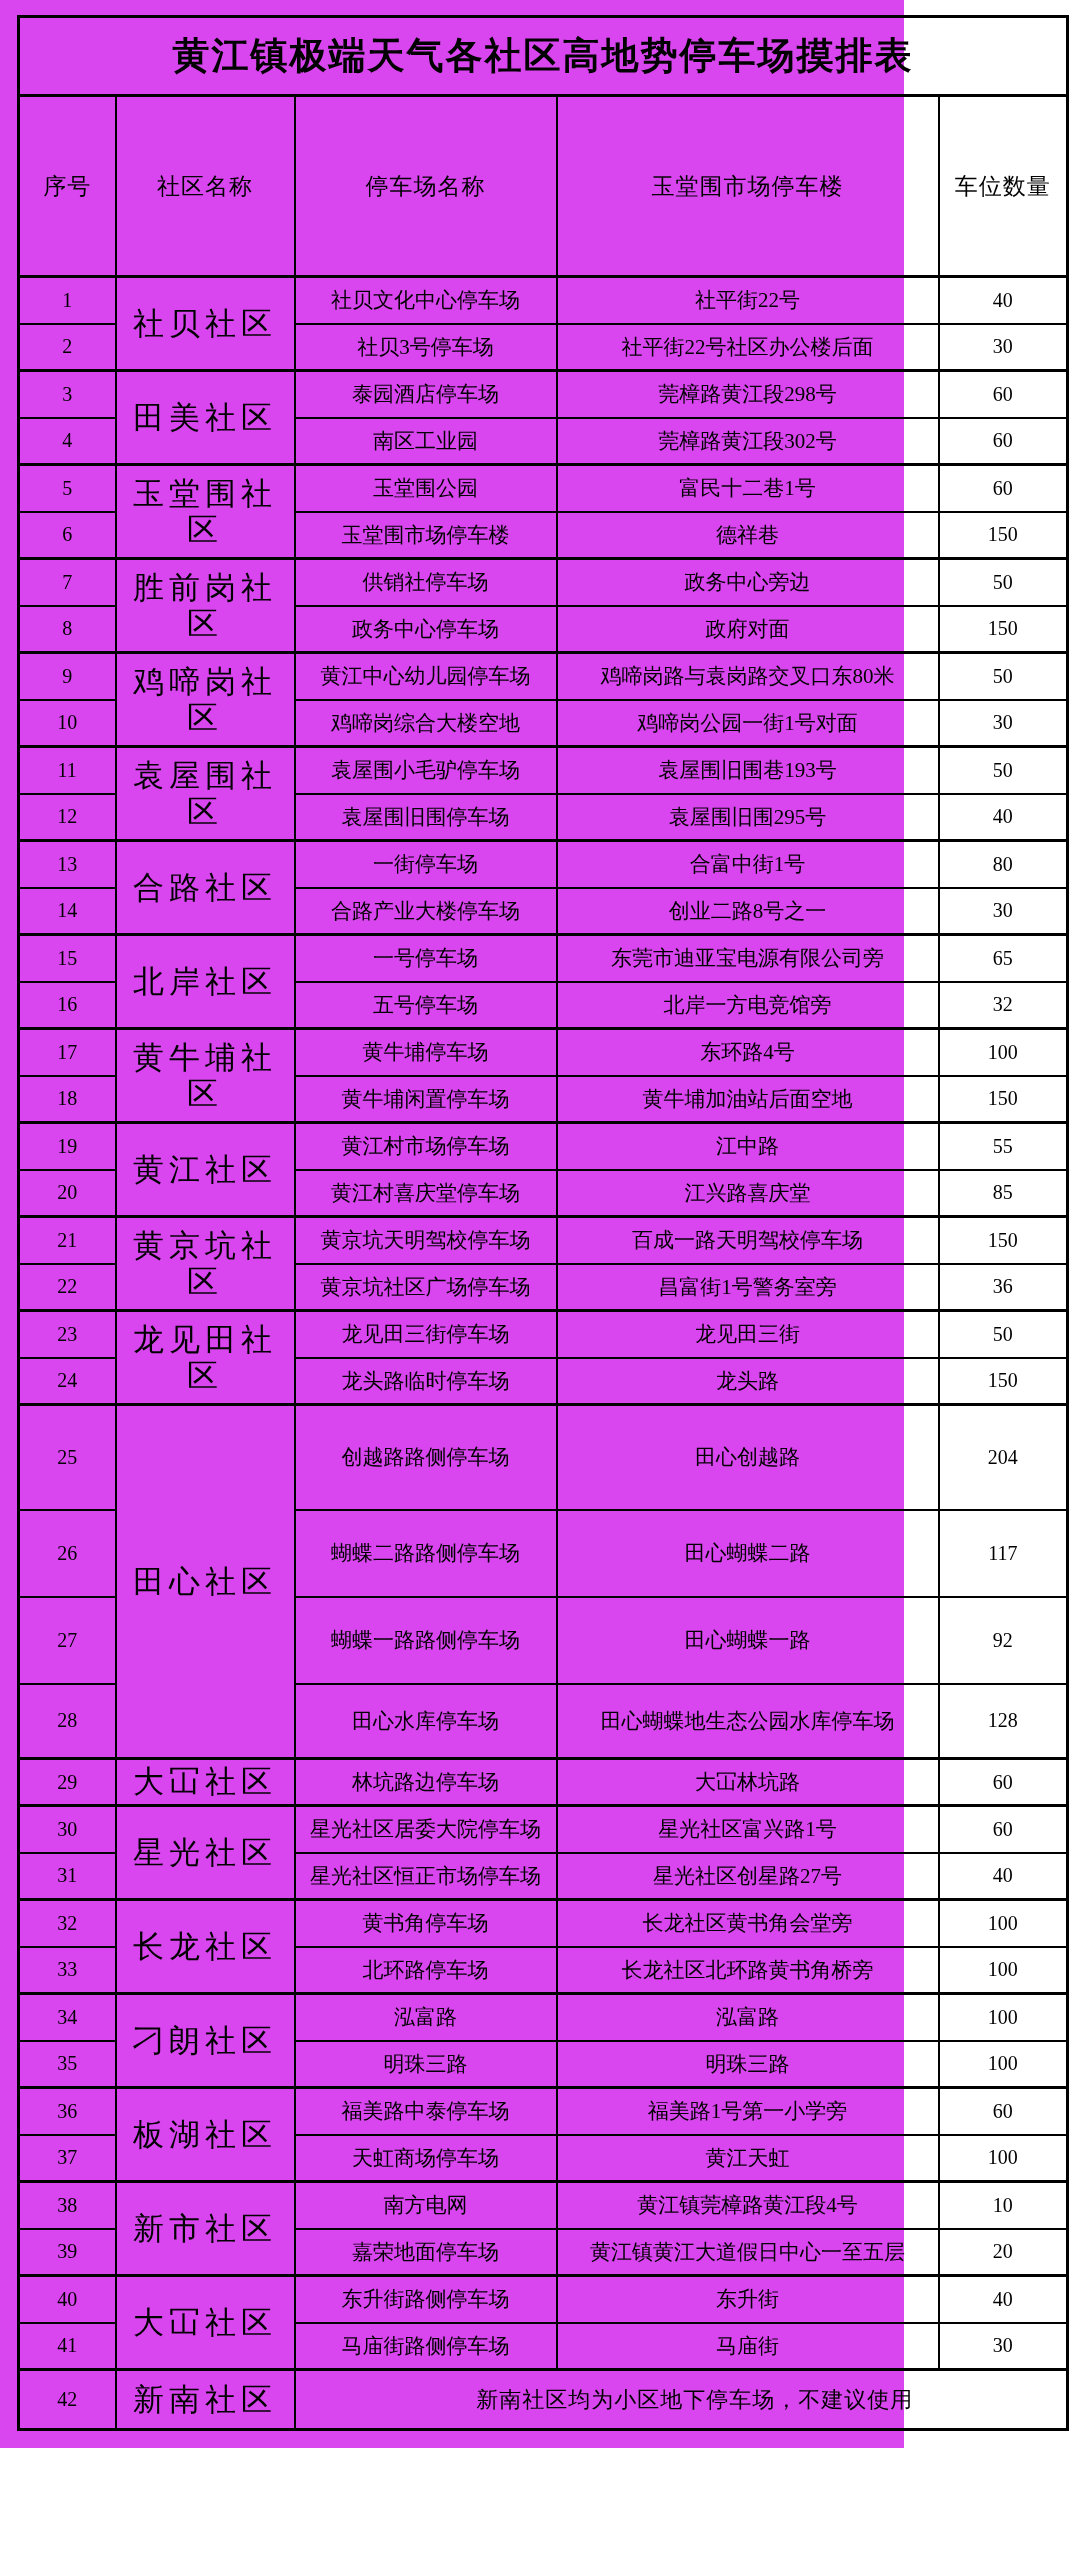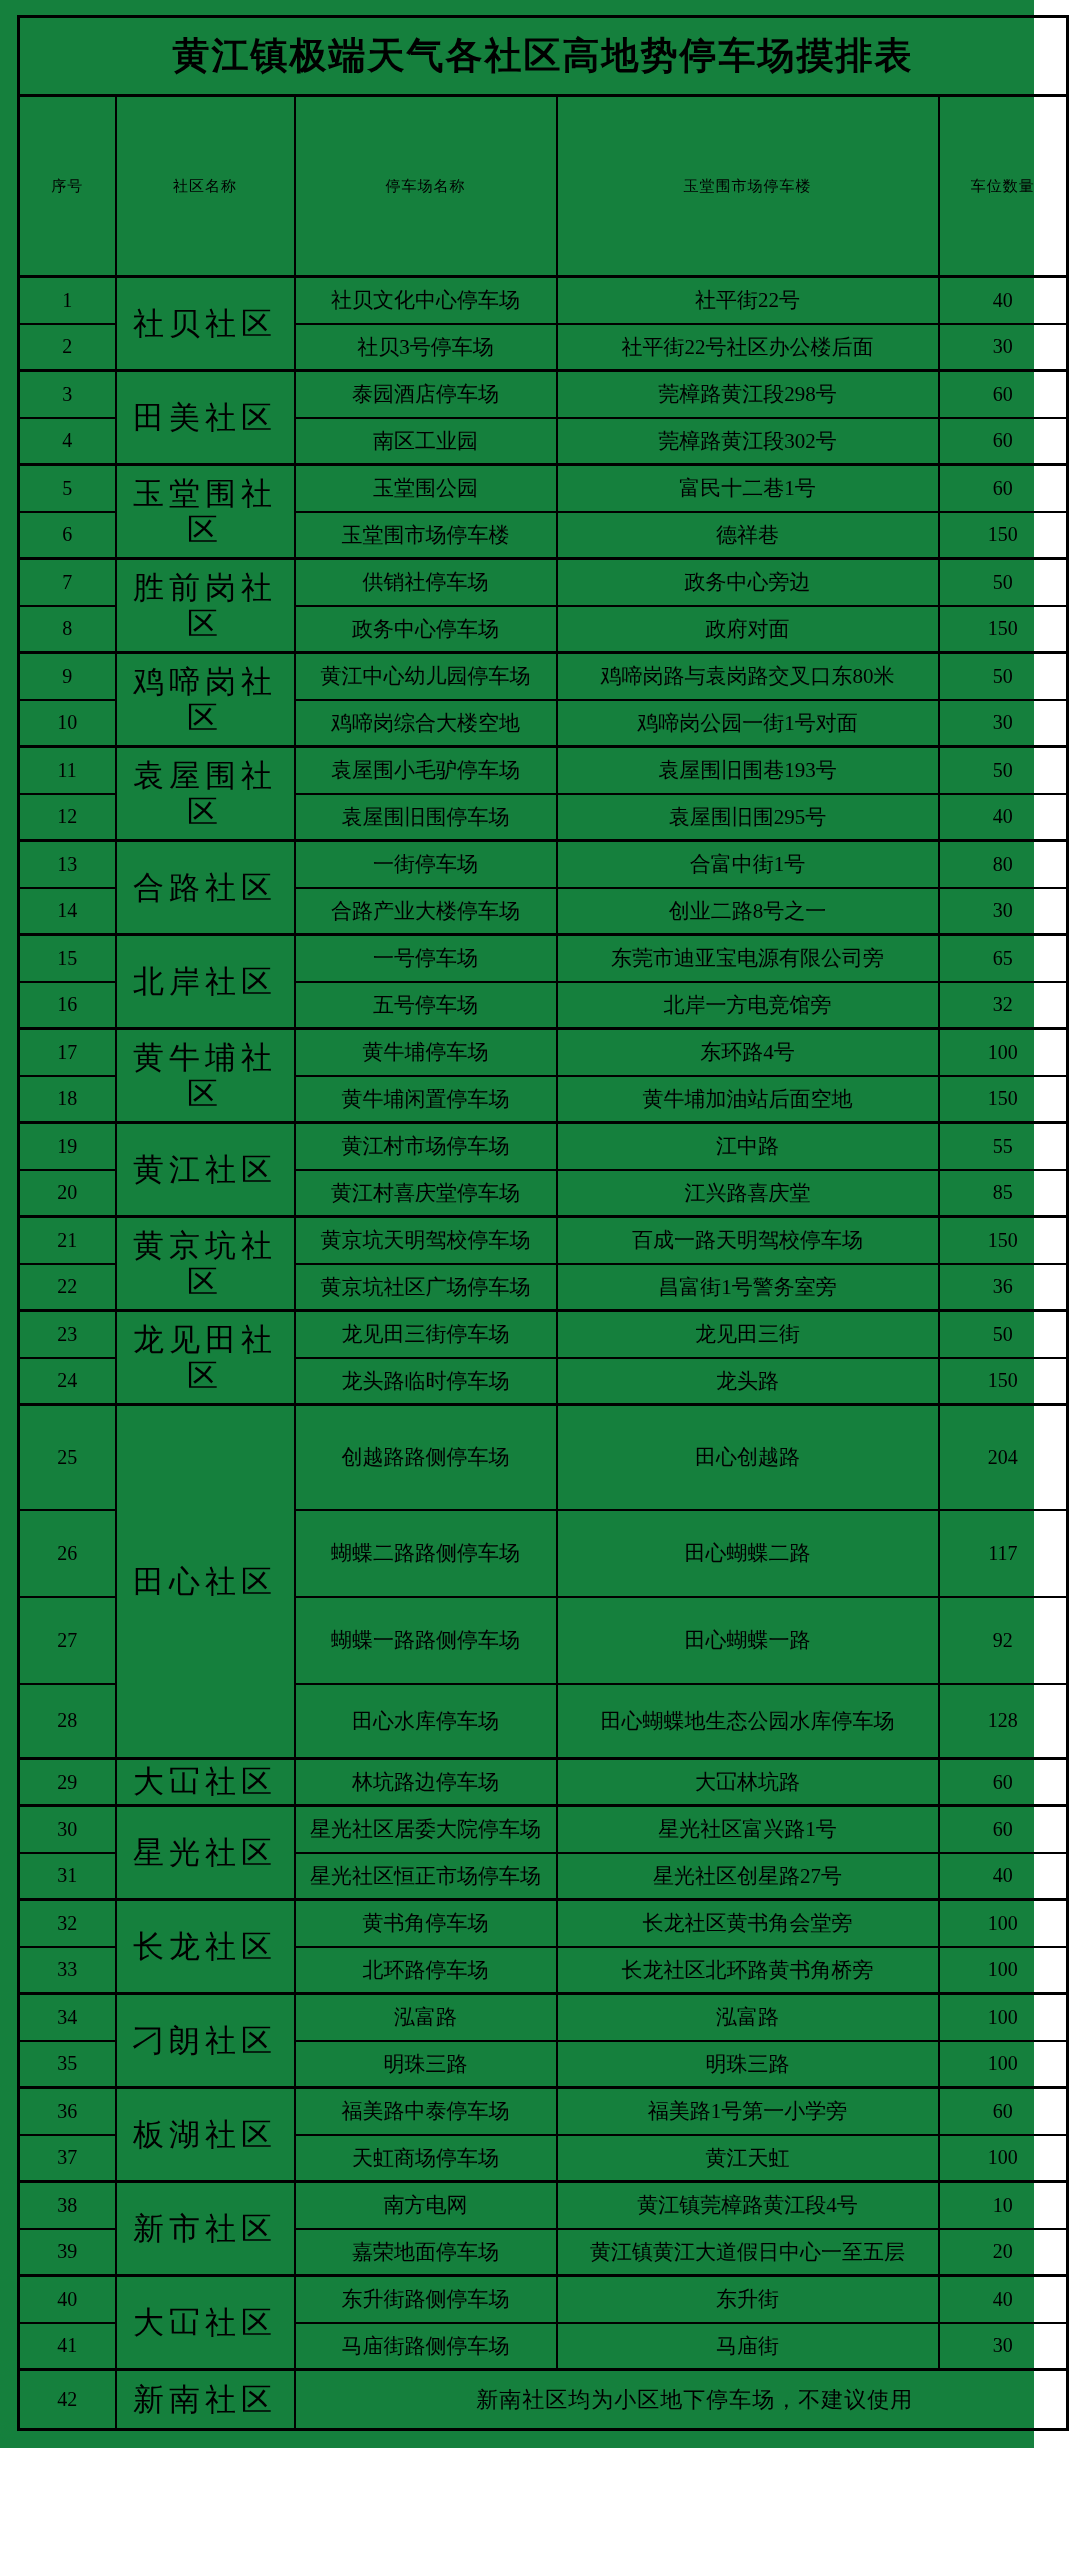--- a/index.html
+++ b/index.html
@@ -3,24 +3,24 @@
 <meta charset="utf-8">
 <style>
   html, body {
     margin: 0;
     padding: 0;
     background: #ffffff;
     color: #000000;
     font-family: "Liberation Serif", "DejaVu Serif", serif;
   }
   .page {
-    width: 1034px;
+    width: 904px;
     box-sizing: border-box;
     padding: 15px 14px 17px 17px;
-    background: #15803d;
+    background: #d946ef;
   }
   table.parking-table {
     border-collapse: collapse;
     table-layout: fixed;
     width: 1048px;
     border: 3px solid #000;
   }
   .parking-table th, .parking-table td {
     border: 2px solid #000;
     text-align: center;
@@ -30,21 +30,21 @@
   }
   th.title-cell {
     height: 72px;
     font-size: 37px;
     font-weight: bold;
     letter-spacing: 2px;
     border-bottom: 3px solid #000;
   }
   tr.header-row th {
     height: 174px;
-    font-size: 15px;
+    font-size: 23px;
     font-weight: normal;
     letter-spacing: 1px;
     border-bottom: 3px solid #000;
   }
   tbody tr { height: 47px; }
   tbody td { font-size: 21px; line-height: 1.15; }
   td.row-no { font-size: 20px; }
   td.community {
     font-size: 31px;
     letter-spacing: 5px;

